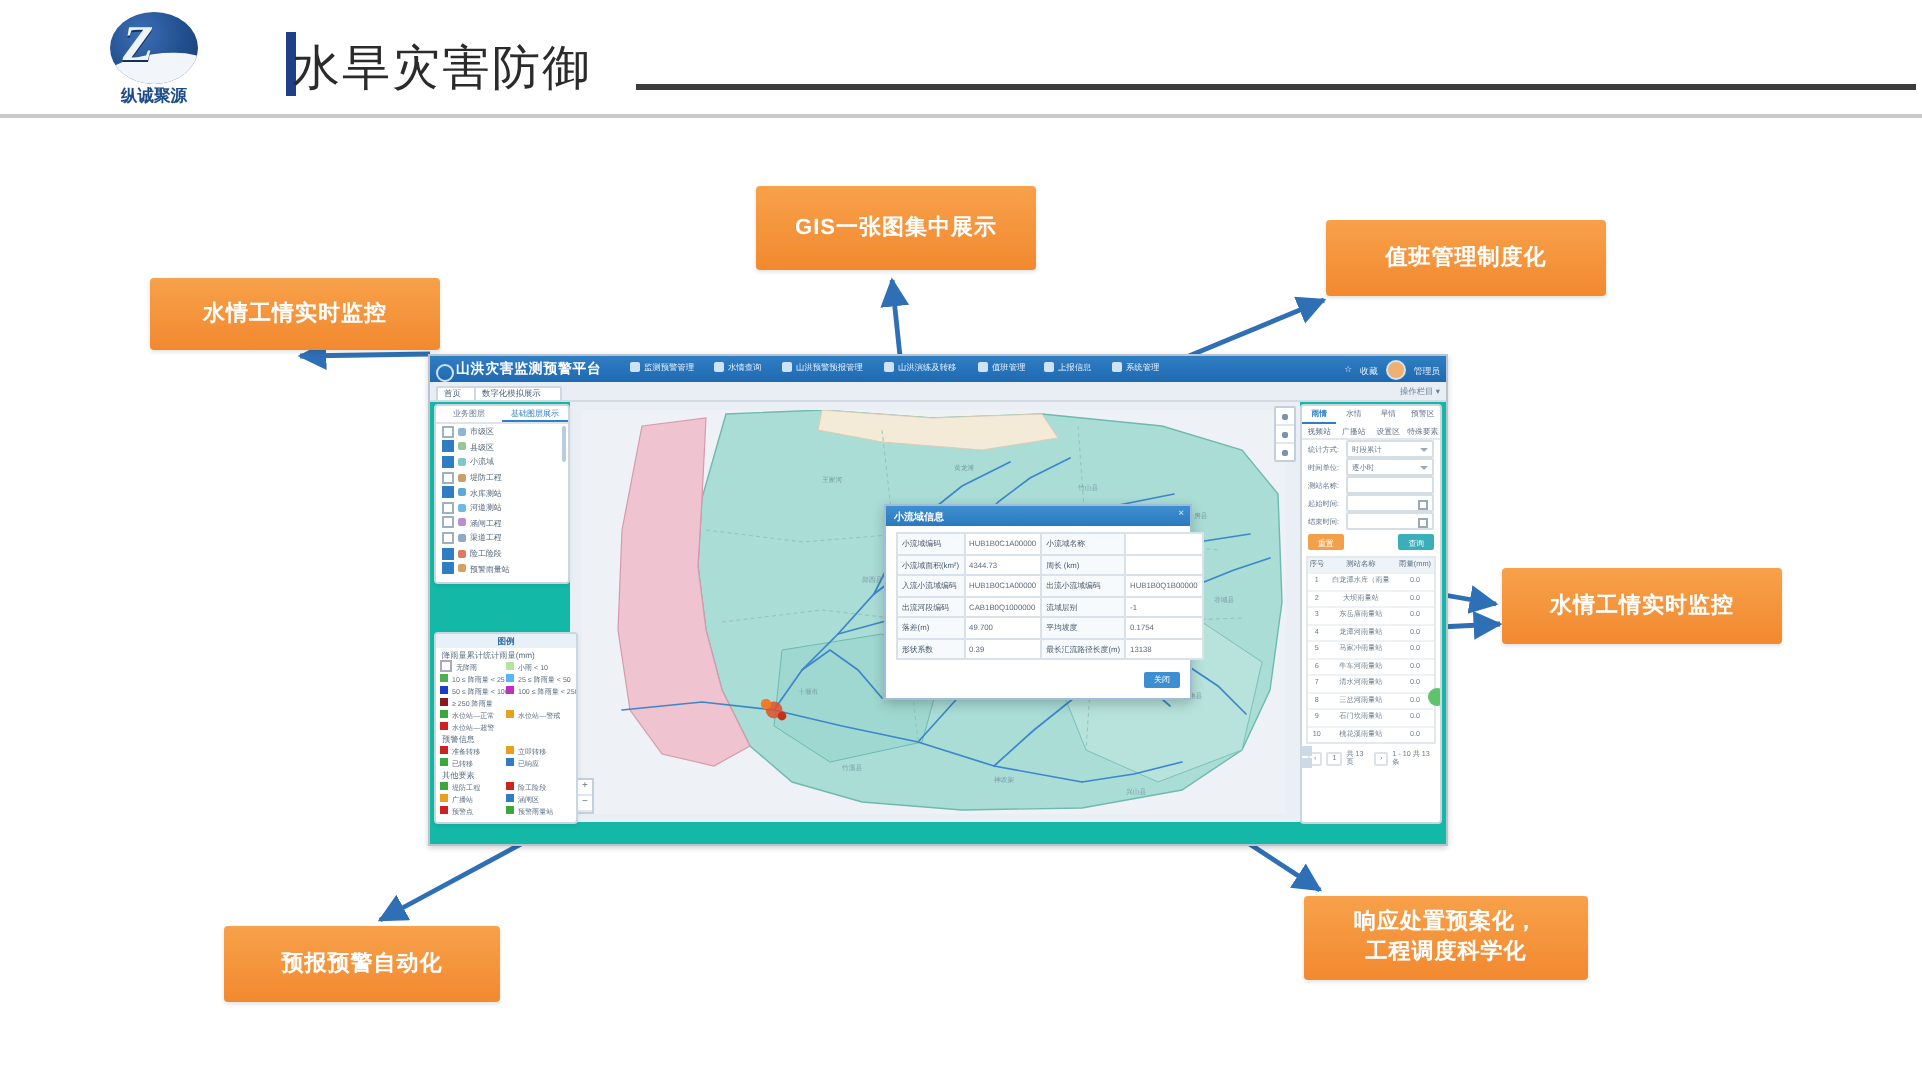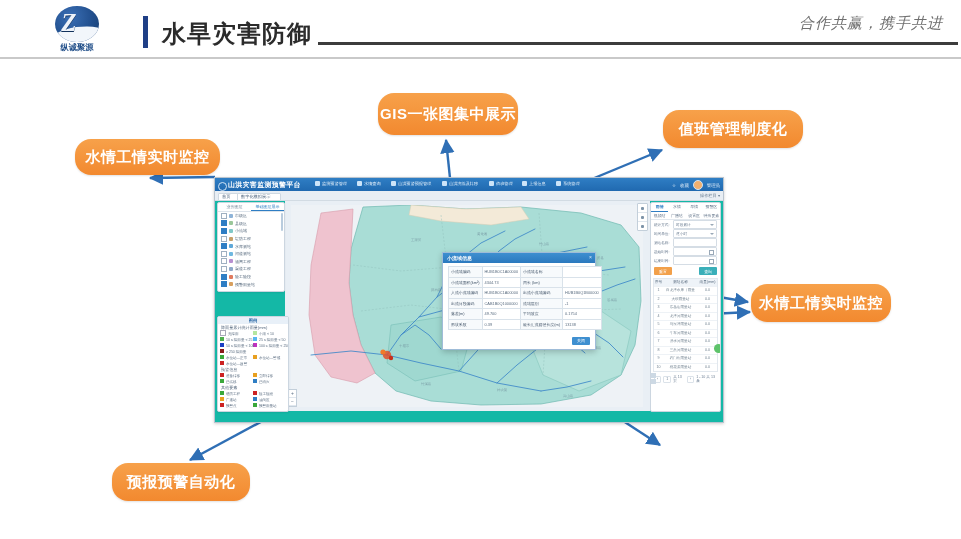--- a/index.html
+++ b/index.html
@@ -27,34 +27,34 @@
     font-size:25px;font-weight:bold;font-style:italic;line-height:34px;text-align:center;
     font-family:"Liberation Serif",serif;text-shadow:0 1px 0 #12325c;
   }
   .logo-text{
     position:absolute;left:0;top:36px;width:60px;text-align:center;
     font-size:9px;font-weight:bold;color:#1c4b87;letter-spacing:0px;
     white-space:nowrap;transform:scale(.92);transform-origin:center top;
   }
   .title-bar{position:absolute;left:143px;top:16px;width:5px;height:32px;background:#1f3f86;}
   .slide-title{
-    position:absolute;left:162px;top:18px;font-size:24px;font-weight:bold;
+    position:absolute;left:146px;top:18px;font-size:24px;font-weight:normal;
     color:#2b2b2b;letter-spacing:1px;white-space:nowrap;
   }
   .title-rule{position:absolute;left:318px;top:42px;width:640px;height:3px;background:#3c3c3c;}
   .hdr-slogan{
     position:absolute;right:18px;top:14px;font-size:15px;font-style:italic;
     color:#6f6f6f;font-family:"Liberation Serif",serif;letter-spacing:1px;white-space:nowrap;
   }
   .hdr-underline{position:absolute;left:0;top:57px;width:961px;height:2px;background:#c9c9c9;}
 
   
   .callout{
-    position:absolute;border-radius:16px;color:#fff;font-weight:bold;
-    font-size:15px;text-align:center;display:flex;align-items:center;
+    position:absolute;border-radius:2px;color:#fff;font-weight:bold;
+    font-size:11px;text-align:center;display:flex;align-items:center;
     justify-content:center;letter-spacing:.5px;line-height:1.35;
     background:linear-gradient(180deg,#f7a14a 0%,#f2892f 100%);
     box-shadow:0 1px 2px rgba(0,0,0,.12);
   }
   .c1{left:75px;top:139px;width:145px;height:36px;}
   .c2{left:378px;top:93px;width:140px;height:42px;}
   .c3{left:663px;top:110px;width:140px;height:38px;}
   .c4{left:751px;top:284px;width:140px;height:38px;}
   .c5{left:112px;top:463px;width:138px;height:38px;}
   .c6{left:652px;top:448px;width:142px;height:42px;flex-direction:column;}
@@ -178,21 +178,20 @@
 
   <div class="hdr">
     <div class="logo">
       <div class="logo-circle"></div>
       <div class="logo-z">Z</div>
       <div class="logo-text">纵诚聚源</div>
     </div>
     <div class="title-bar"></div>
     <div class="slide-title">水旱灾害防御</div>
     <div class="title-rule"></div>
-    <div class="hdr-slogan">合作共赢，携手共进</div>
     <div class="hdr-underline"></div>
   </div>
 
   <svg class="arrows" viewBox="0 0 961 539">
     <defs>
       <marker id="ah" markerWidth="7" markerHeight="7" refX="5.5" refY="3" orient="auto">
         <path d="M0,0 L6,3 L0,6 z" fill="#2f6fb5"></path>
       </marker>
     </defs>
     <g stroke="#2f6fb5" stroke-width="2.4" fill="none" marker-end="url(#ah)">
@@ -653,14 +652,18 @@
       </div>
       <div class="green-bub"></div>
     </div>
   </div>
 
   <div class="callout c1">水情工情实时监控</div>
   <div class="callout c2">GIS一张图集中展示</div>
   <div class="callout c4">水情工情实时监控</div>
   <div class="callout c3">值班管理制度化</div>
   <div class="callout c5">预报预警自动化</div>
+  <div class="callout c6">
+    <span>响应处置预案化，</span>
+    <span>工程调度科学化</span>
+  </div>
 
 </div>
 
 </body></html>

